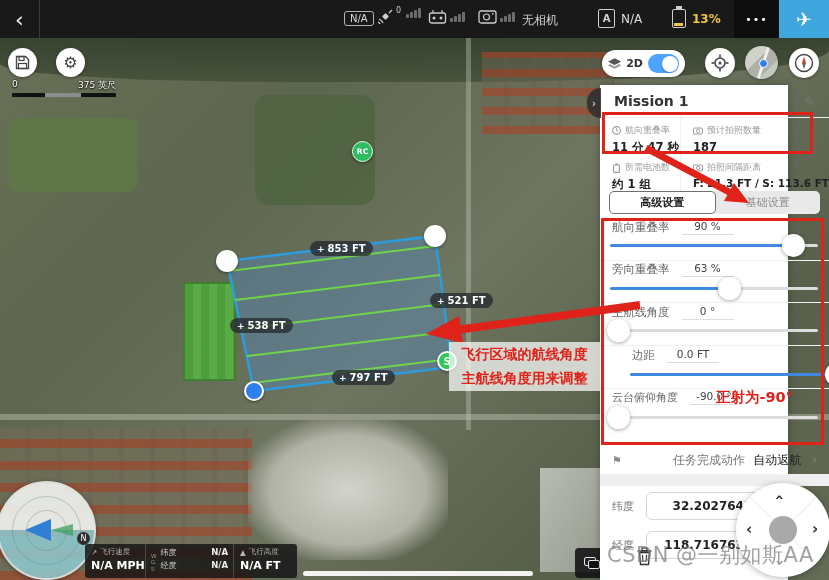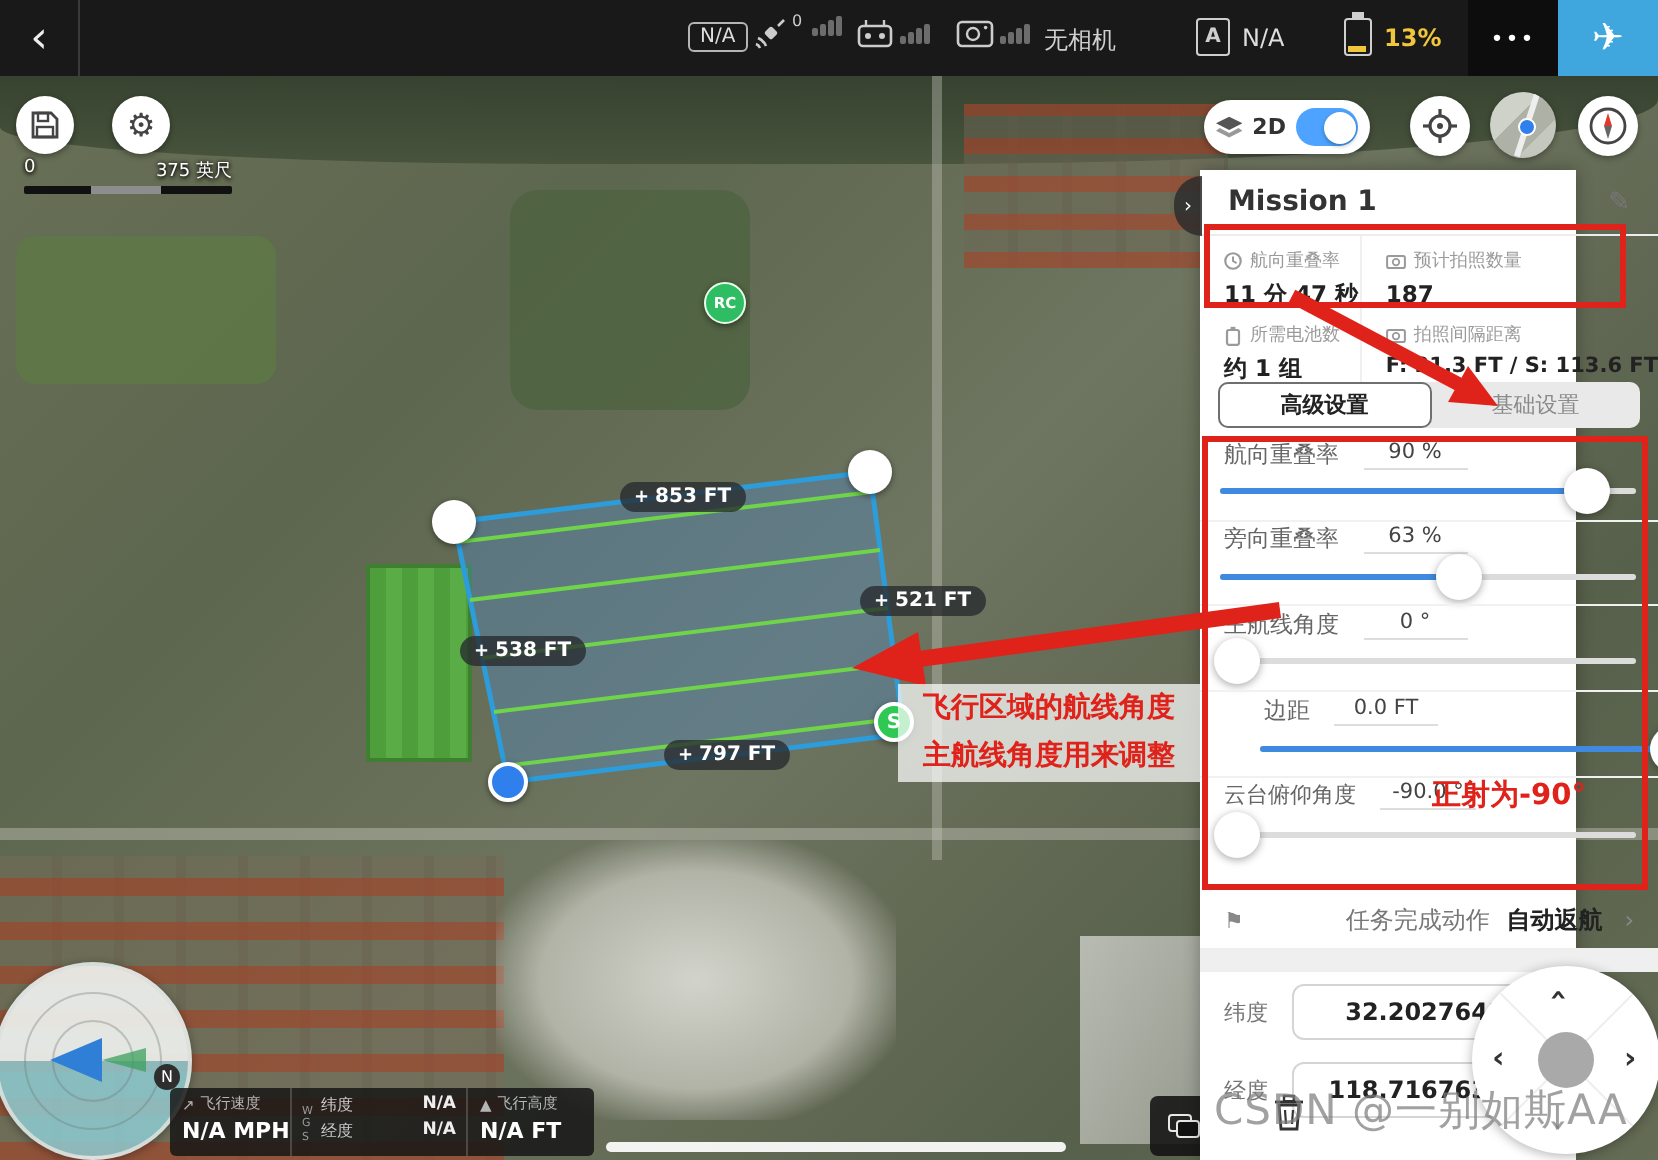--- a/index.html
+++ b/index.html
@@ -94,21 +94,21 @@
   .srow { display:flex; align-items:center; gap:12px; padding-left:12px; }
   .slab { font-size:11.5px; color:#666; white-space:nowrap; }
   .sval { min-width:52px; text-align:center; font-size:10.5px; color:#444; border-bottom:1px solid #ddd; padding-bottom:2px; cursor:text; white-space:nowrap; }
   .track { position:absolute; left:10px; width:208px; height:3px; background:#dcdcdc; border-radius:2px; }
   .tfill { position:absolute; left:0; top:0; height:3px; background:#3f8ae0; border-radius:2px; }
   .knob { position:absolute; top:-10px; width:23px; height:23px; border-radius:50%; background:#fff; box-shadow:0 1px 4px rgba(0,0,0,.35); cursor:grab; }
   .sdiv { position:absolute; left:0; width:229px; height:1px; background:#f1f1f1; }
   .action { position:absolute; left:0; top:361px; width:229px; height:28px; display:flex; align-items:center; padding:0 12px; gap:7px; cursor:pointer; }
   .action .aicon { color:#888; font-size:11px; }
   .action .alab { font-size:12px; color:#777; flex:1;margin-left:44px; }
-  .action .aval { font-size:12px; font-weight:bold; color:#222; }
+  .action .aval { font-size:12px; font-weight:normal; color:#222; }
   .action .achev { color:#888; font-size:12px; margin-left:4px; }
   .grayband { position:absolute; left:0; top:389px; width:229px; height:12px; background:#efefef; }
   .coord-row { position:absolute; left:12px; display:flex; align-items:center; gap:8px; }
   .coord-lab { font-size:11px; color:#777; width:26px; }
   .coord-input { width:132px; height:28px; border:1px solid #d5d5d5; border-radius:6px; font-size:12px; font-weight:bold; color:#222; display:flex; align-items:center; justify-content:flex-end; padding-right:8px; background:#fff; cursor:text; }
 
   
   .dpad { position:absolute; z-index:12; left:736px; top:483px; width:94px; height:94px; background:#fff; border-radius:50%; box-shadow:0 1px 6px rgba(0,0,0,.3); }
   .dpad:before { content:""; position:absolute; left:47px; top:0; width:1px; height:94px; background:rgba(0,0,0,.07); transform:rotate(45deg); }
   .dpad:after { content:""; position:absolute; left:47px; top:0; width:1px; height:94px; background:rgba(0,0,0,.07); transform:rotate(-45deg); }

